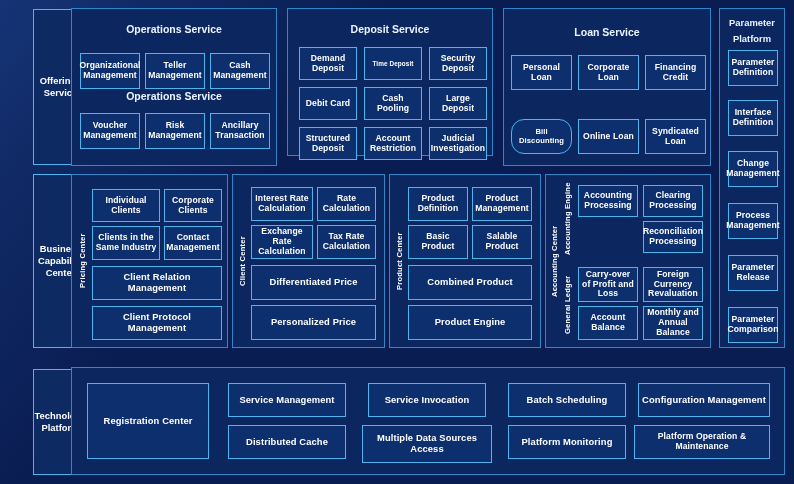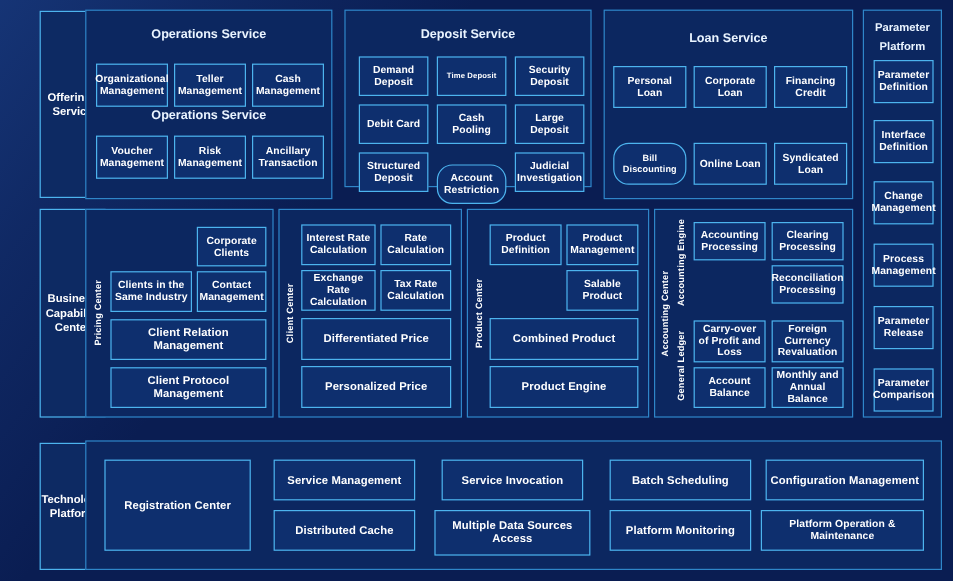--- a/index.html
+++ b/index.html
@@ -138,21 +138,21 @@
     <div class="abs leaf fs9" style="left:76px;top:78px;width:58px;height:33px;">
       <span>Cash Pooling</span>
       </div>
     <div class="abs leaf fs9" style="left:141px;top:78px;width:58px;height:33px;">
       <span>Large Deposit</span>
       </div>
 
     <div class="abs leaf fs9" style="left:11px;top:118px;width:58px;height:33px;">
       <span>Structured Deposit</span>
       </div>
-    <div class="abs leaf fs9" style="left:76px;top:128px;width:58px;height:33px;border-radius:13px;">
+    <div class="abs leaf fs9" style="left:76px;top:118px;width:58px;height:33px;">
       <span>Account Restriction</span>
       </div>
     <div class="abs leaf fs9" style="left:141px;top:118px;width:58px;height:33px;">
       <span>Judicial Investigation</span>
       </div>
   </div>
 
   <div class="abs panel-outer" style="left:503px;top:8px;width:208px;height:158px;">
     <div class="abs grouphead" style="left:0;top:17px;width:100%;">Loan Service</div>
 
@@ -173,20 +173,23 @@
       <span>Online Loan</span>
       </div>
     <div class="abs leaf fs9" style="left:141px;top:110px;width:61px;height:35px;">
       <span>Syndicated Loan</span>
       </div>
   </div>
 
   <div class="abs panel-outer" style="left:71px;top:174px;width:157px;height:174px;">
     <div class="abs vlabel fs8" style="left:3px;top:0;width:14px;height:100%;">Pricing Center</div>
 
+    <div class="abs leaf fs9" style="left:20px;top:14px;width:68px;height:33px;">
+      <span>Individual Clients</span>
+      </div>
     <div class="abs leaf fs9" style="left:92px;top:14px;width:58px;height:33px;">
       <span>Corporate Clients</span>
       </div>
 
     <div class="abs leaf fs9" style="left:20px;top:51px;width:68px;height:34px;">
       <span>Clients in the Same Industry</span>
       </div>
     <div class="abs leaf fs9" style="left:92px;top:51px;width:58px;height:34px;">
       <span>Contact Management</span>
       </div>
@@ -227,20 +230,23 @@
   <div class="abs panel-outer" style="left:389px;top:174px;width:152px;height:174px;">
     <div class="abs vlabel fs8" style="left:2px;top:0;width:14px;height:100%;">Product Center</div>
 
     <div class="abs leaf fs9" style="left:18px;top:12px;width:60px;height:34px;">
       <span>Product Definition</span>
       </div>
     <div class="abs leaf fs9" style="left:82px;top:12px;width:60px;height:34px;">
       <span>Product Management</span>
       </div>
 
+    <div class="abs leaf fs9" style="left:18px;top:50px;width:60px;height:34px;">
+      <span>Basic Product</span>
+      </div>
     <div class="abs leaf fs10" style="left:18px;top:90px;width:124px;height:35px;">
       <span>Combined Product</span>
       </div>
 
     <div class="abs leaf fs9" style="left:82px;top:50px;width:60px;height:34px;">
       <span>Salable Product</span>
       </div>
     <div class="abs leaf fs10" style="left:18px;top:130px;width:124px;height:35px;">
       <span>Product Engine</span>
       </div>

